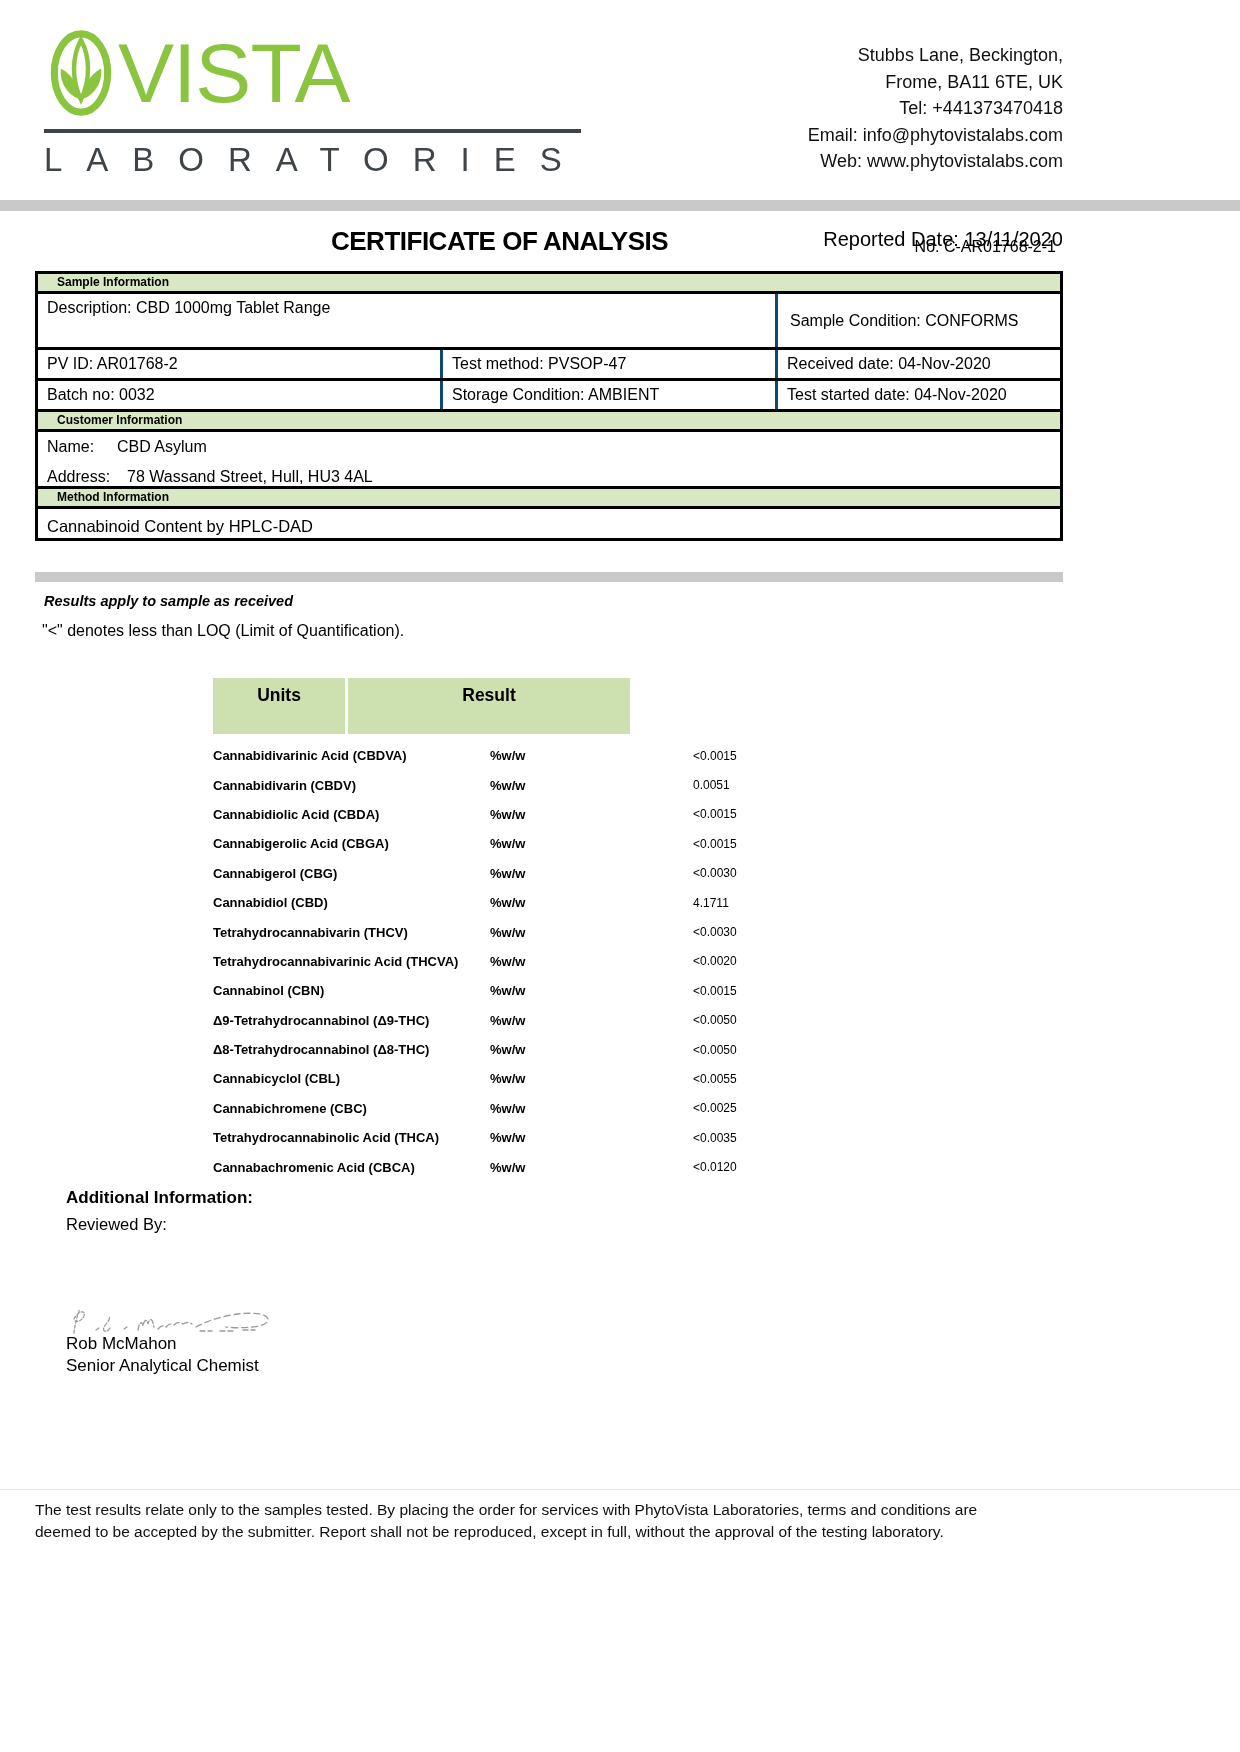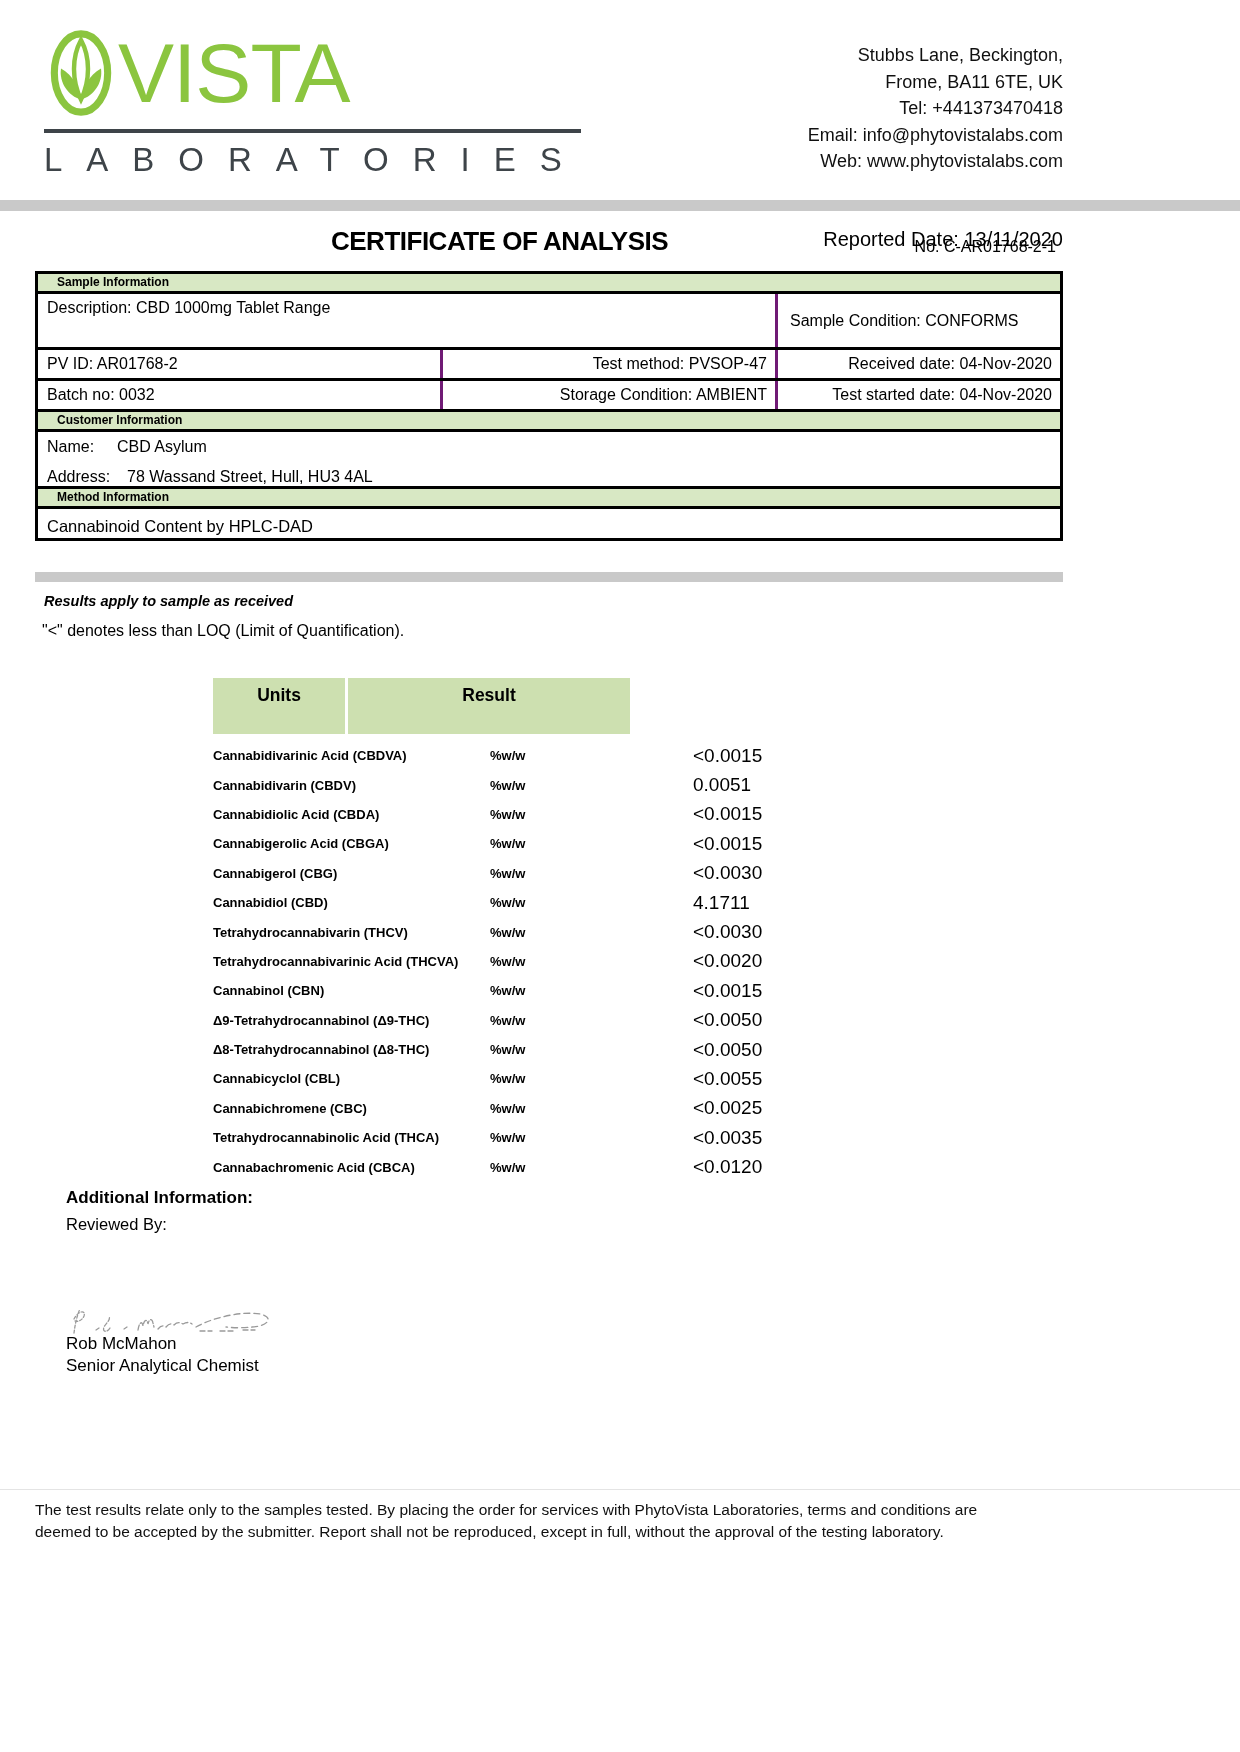--- a/index.html
+++ b/index.html
@@ -23,21 +23,21 @@
   .reported-date { position:absolute; top:212px; right:177px; font-size:20px;margin-top:16px; }
   .coa-title { position:absolute; top:226px; left:331px; font-size:26px; font-weight:700; letter-spacing:-0.5px; }
   .report-no { position:absolute; top:238px; right:184px; font-size:16px; }
 
   
   .info-table { position:absolute; top:271px; left:35px; width:1028px; box-sizing:border-box; border:3px solid #000; font-size:16px; background:#fff; }
   .sec-bar { background:#d8e8c4; font-weight:700; font-size:12px; padding:1px 0 2px 19px; border-top:3px solid #000; }
   .info-table > :first-child { border-top:none; }
   .irow { display:flex; border-top:3px solid #000; box-sizing:border-box; }
   .icell { box-sizing:border-box; padding:5px 8px 0 9px; }
-  .icell + .icell { border-left:3px solid #701a75;text-align:right; }
+  .icell + .icell { border-left:3px solid #0c4a6e; }
   .r-desc { height:56px; }
   .c-desc { width:737px; }
   .c-cond { flex:1; display:flex; align-items:center; padding-top:0; padding-left:12px; }
   .r-three { height:31px; }
   .c-a { width:402px; } .c-b { width:335px; } .c-c { flex:1; }
   .r-cust { height:57px; }
   .c-full { width:100%; }
   .cust-line1 { margin-top:1px; }
   .cust-line2 { margin-top:12px; }
   .lab-name { display:inline-block; width:70px; }
@@ -55,21 +55,21 @@
   .rtable { position:absolute; top:678px; left:213px; width:672px; }
   .rhead { display:flex; height:56px; }
   .hcell { background:#cde0b0; box-sizing:border-box; font-weight:700; font-size:17.5px; text-align:center; padding-top:7px; }
   .h-analyte { width:255px; border-right:3px solid #fff; }
   .h-units { width:135px; border-right:3px solid #fff; }
   .h-result { width:282px; }
   .rbody { margin-top:7px; }
   .trow { display:flex; height:29.4px; align-items:center; }
   .t-analyte { width:255px; font-weight:700; font-size:13px; }
   .t-units { width:135px; box-sizing:border-box; padding-left:22px; font-weight:700; font-size:13px; }
-  .t-result { width:282px; box-sizing:border-box; padding-left:90px; font-size:19px; }
+  .t-result { width:282px; box-sizing:border-box; padding-left:90px; font-size:12px; }
 
   
   .additional-info { position:absolute; top:1188px; left:66px; font-size:17px; font-weight:700; }
   .reviewed-by { position:absolute; top:1215px; left:66px; font-size:16.5px; }
   .signature { position:absolute; top:1297px; left:64px; }
   .reviewer-name { position:absolute; top:1334px; left:66px; font-size:17px; }
   .reviewer-title { position:absolute; top:1356px; left:66px; font-size:17px; }
 
   
   .footer-rule { position:absolute; top:1489px; left:0; width:1240px; border-top:1px solid #e4e4e4; }

